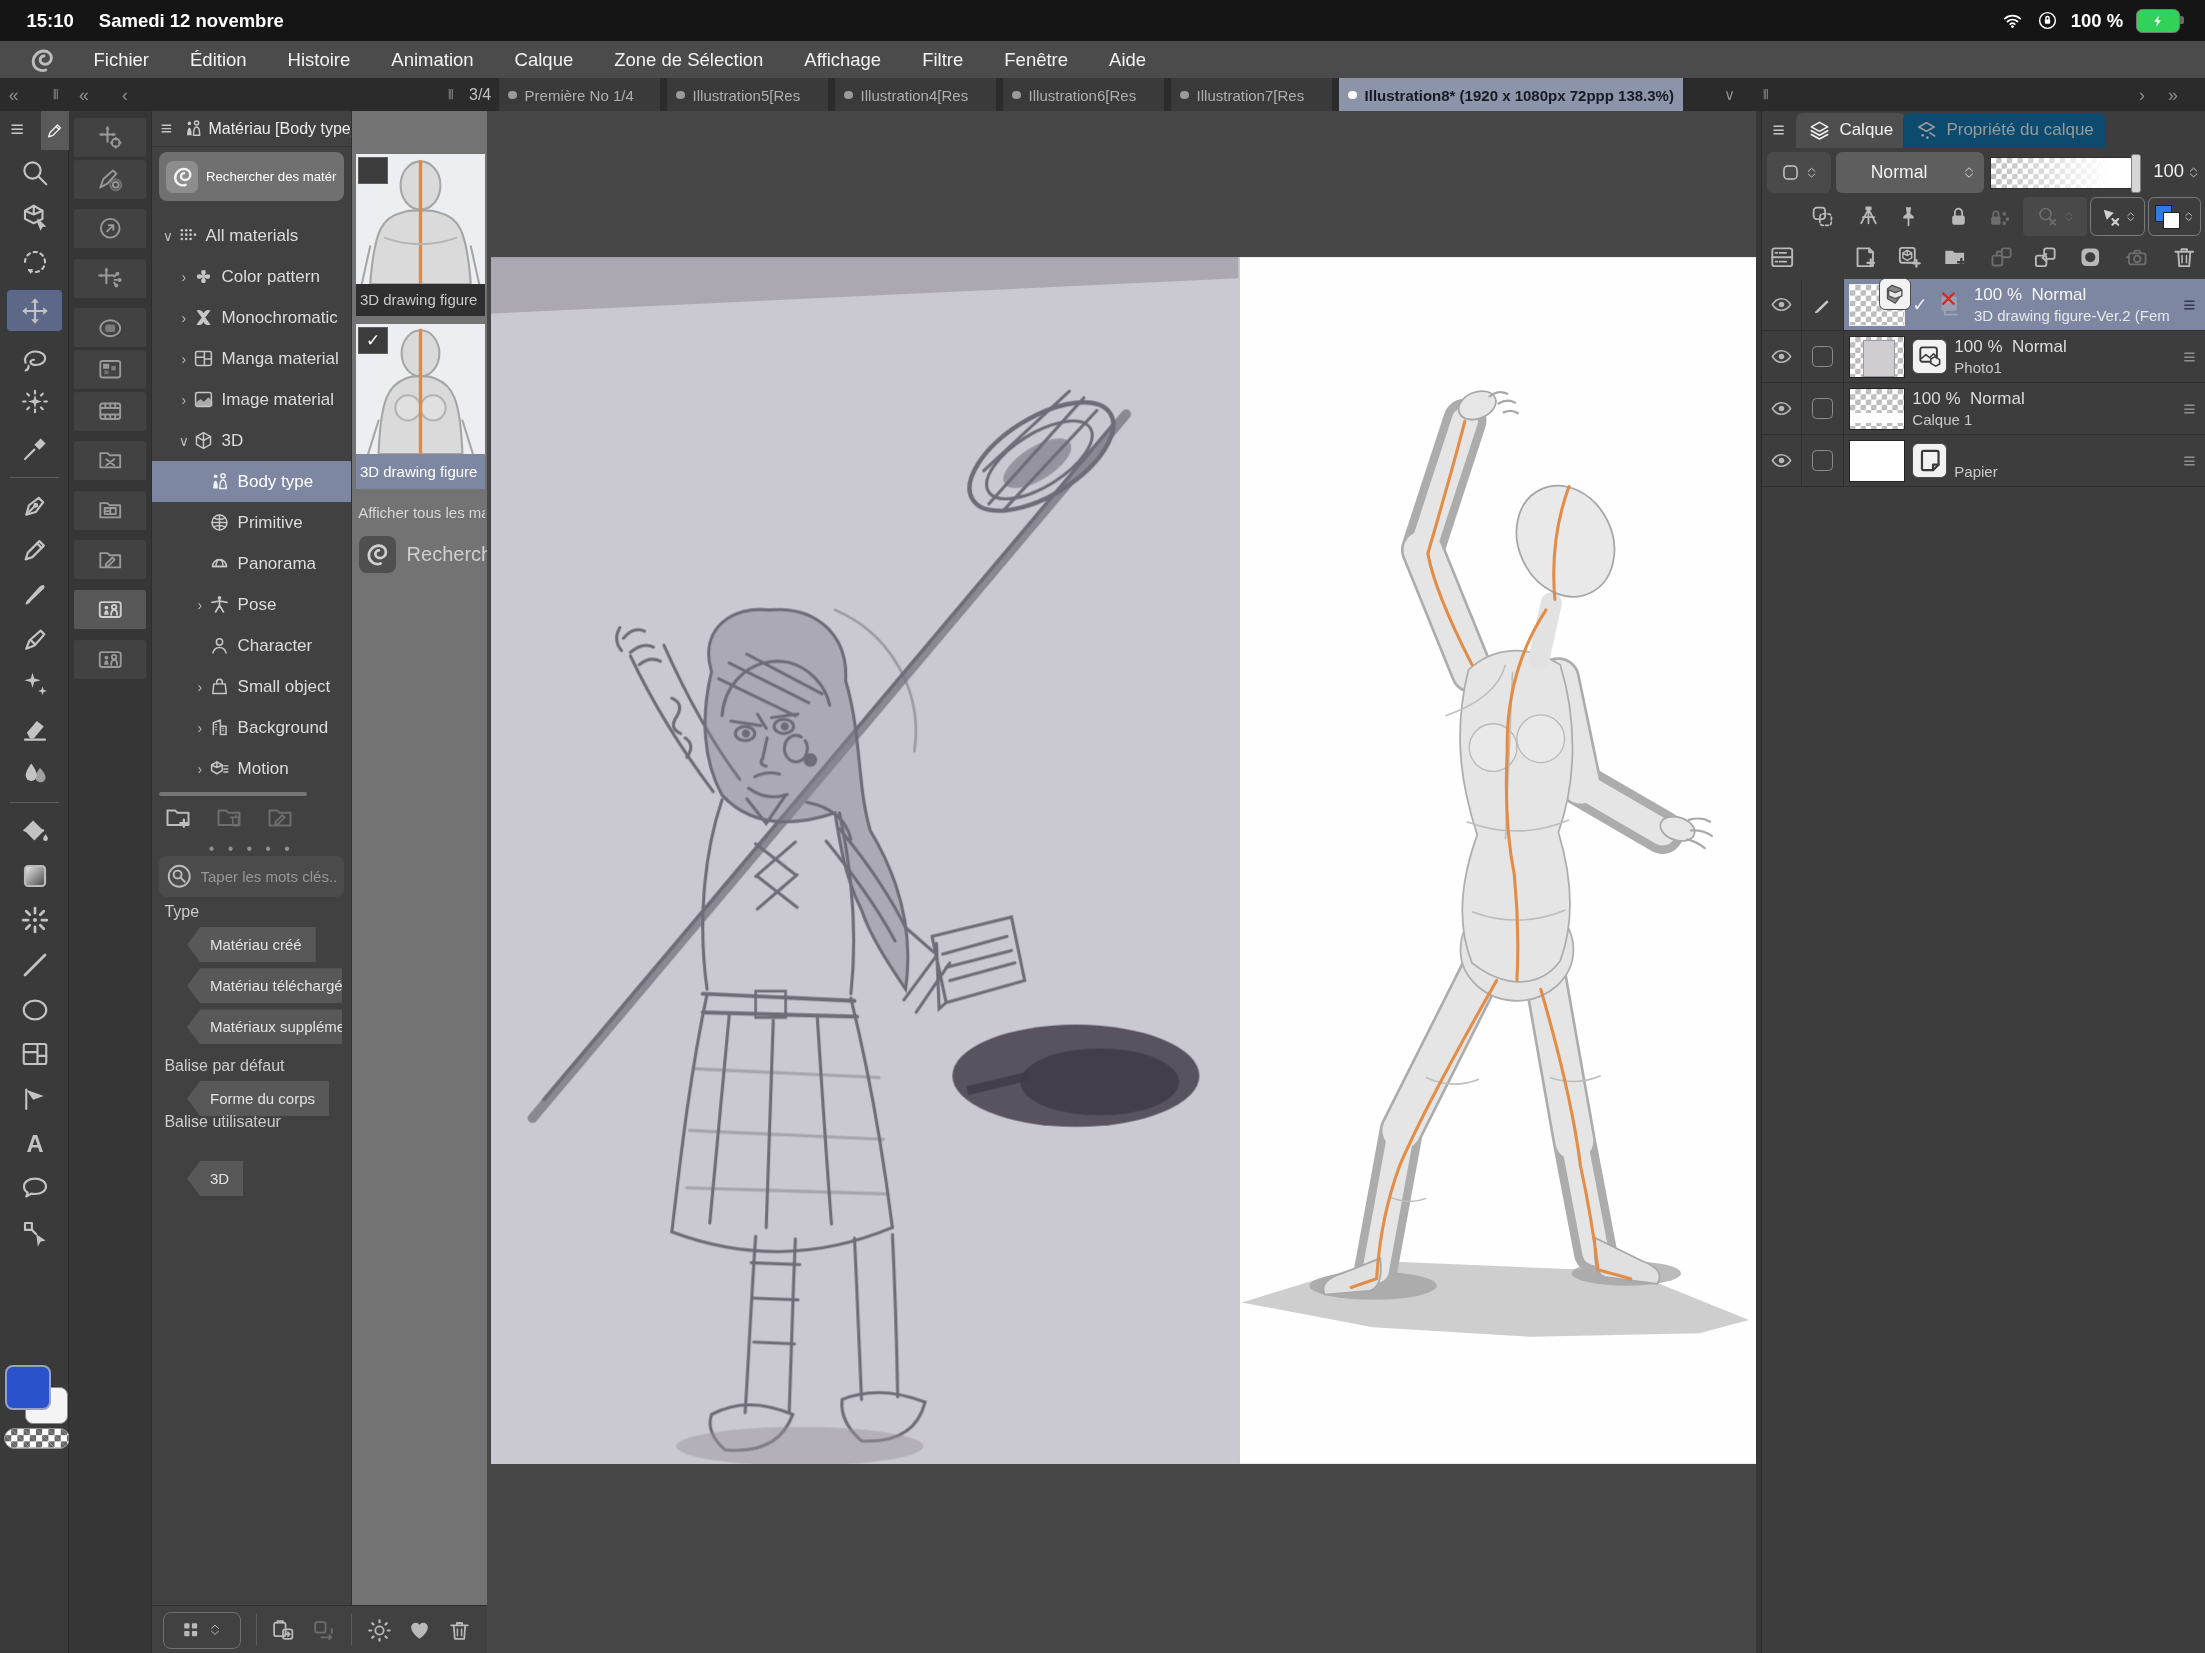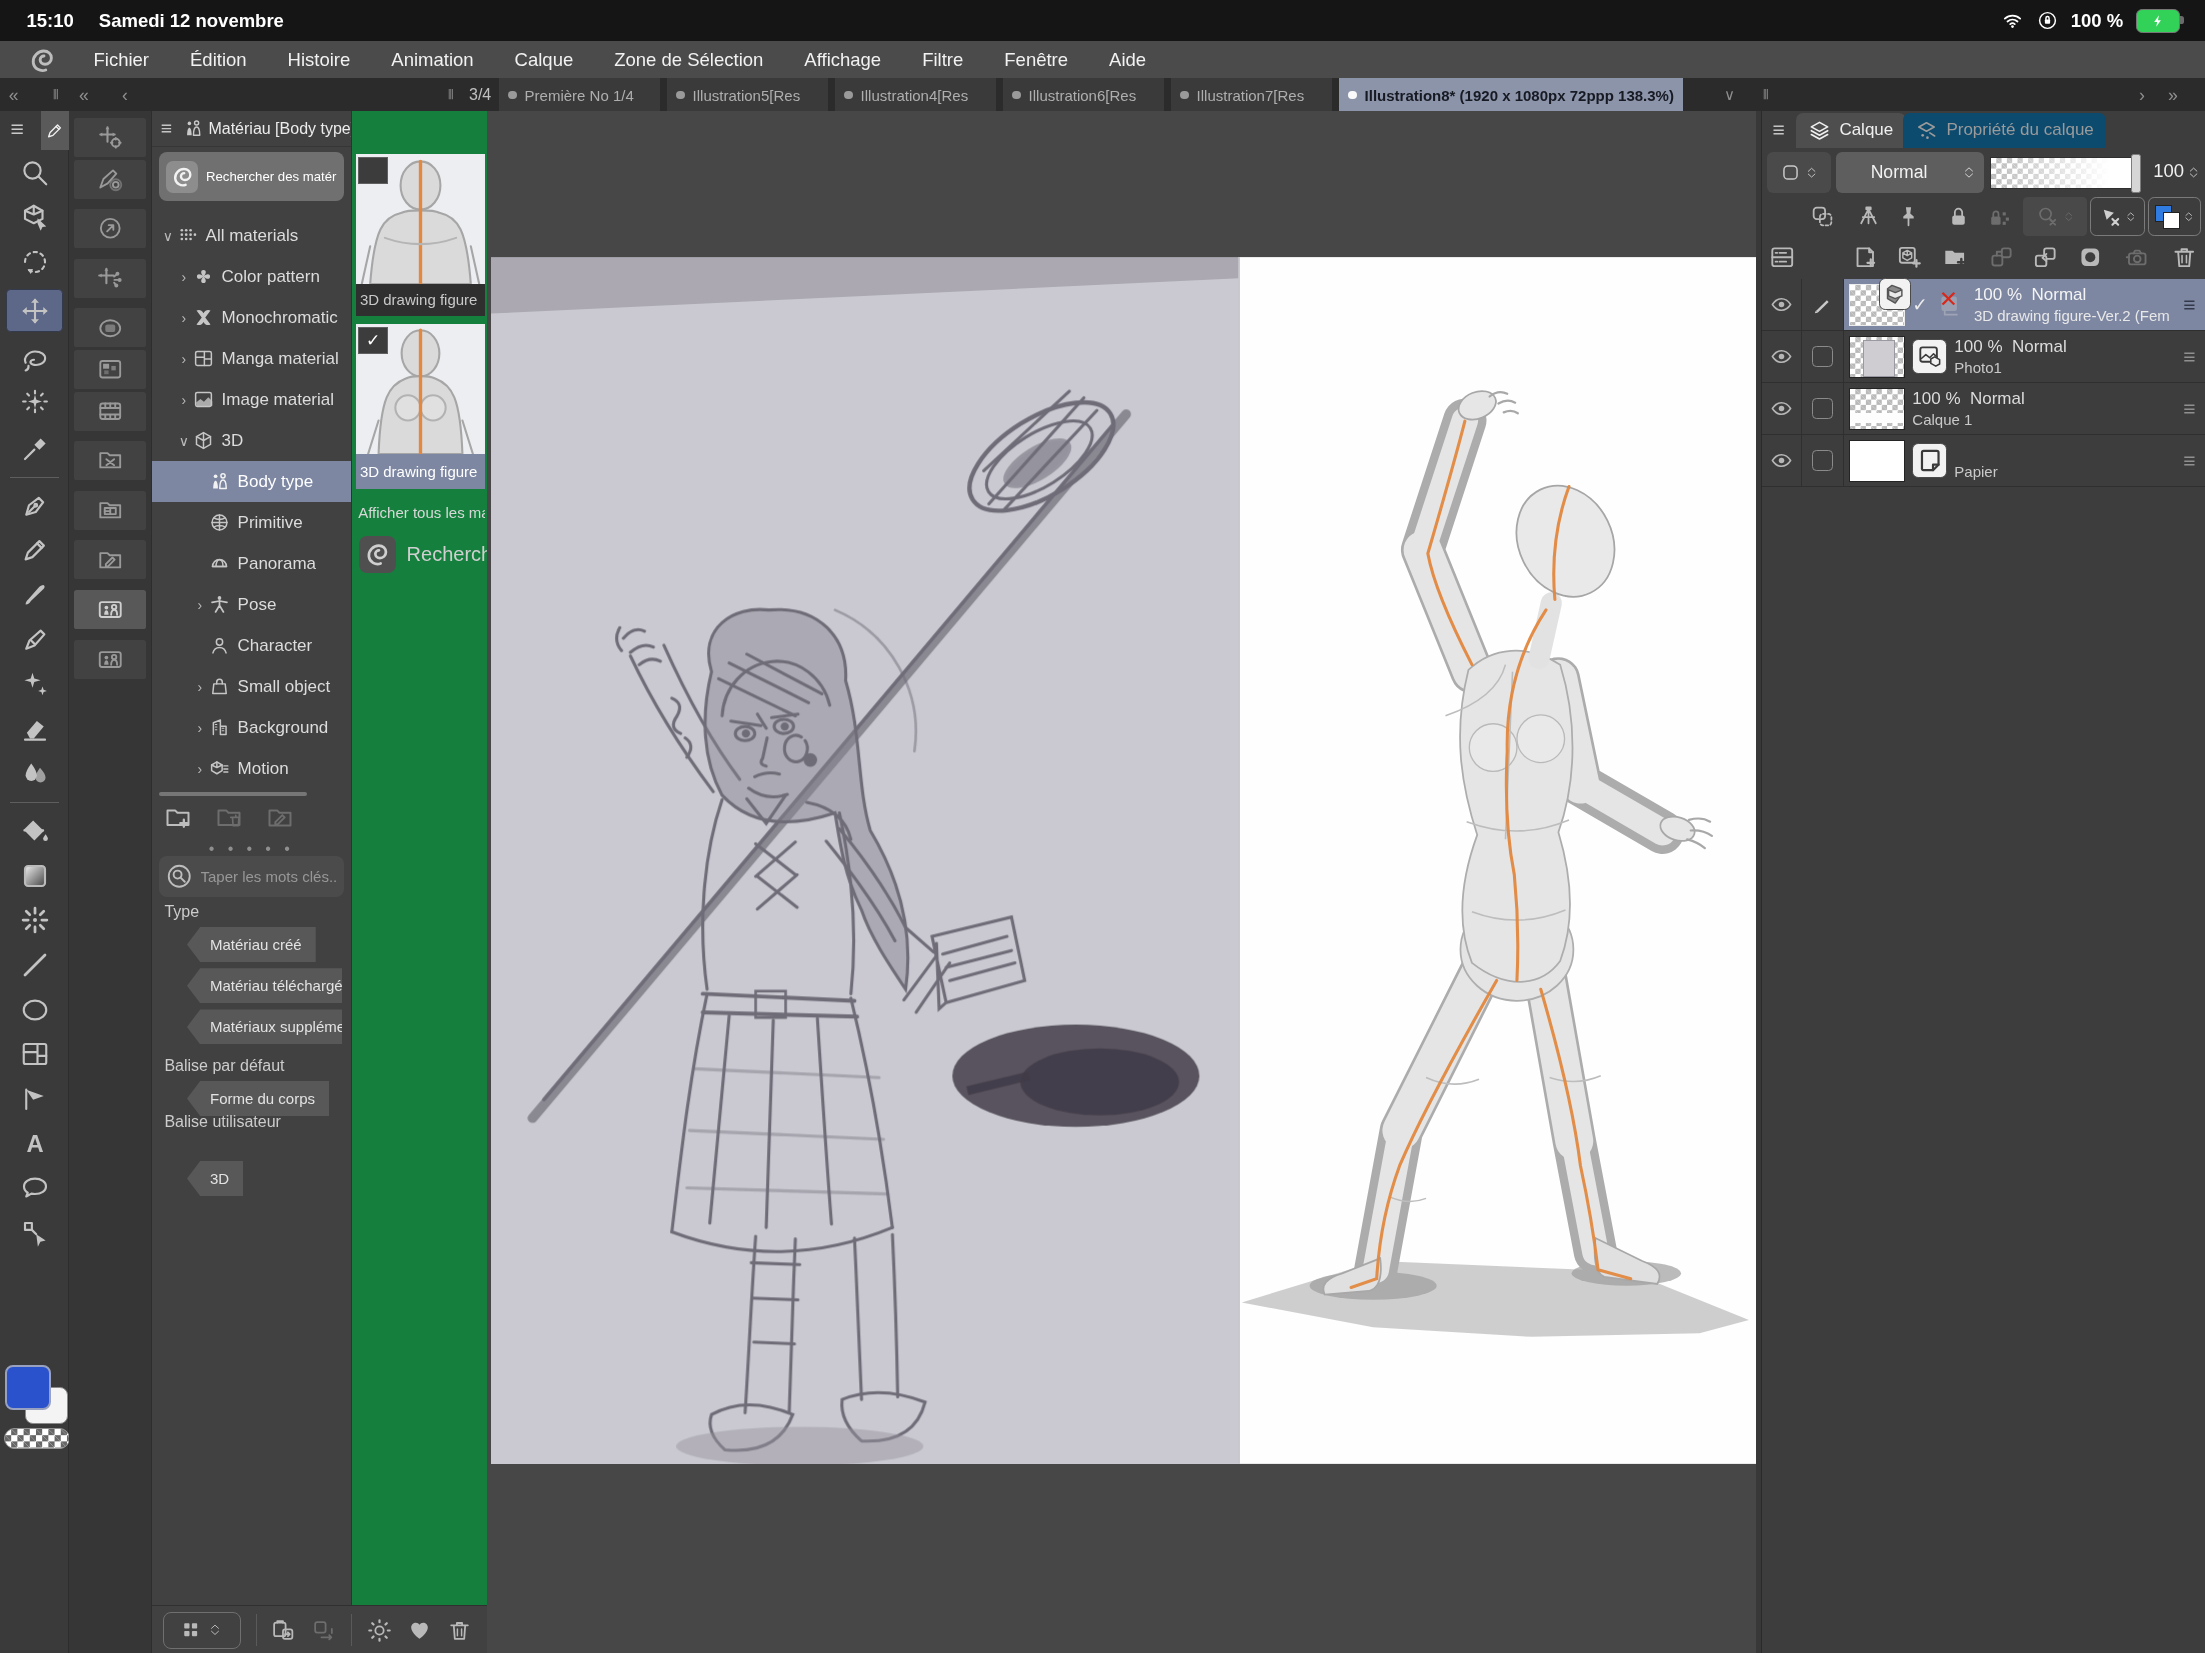--- a/index.html
+++ b/index.html
@@ -78,21 +78,21 @@
   .flabel{position:absolute;left:12.4px;font-size:16px;color:#cccccc;}
   .tagcol{position:absolute;left:35px;right:8.8px;display:flex;flex-direction:column;gap:6.2px;align-items:flex-start;}
   .mtag{max-width:100%;box-sizing:border-box;background:#585858;color:#e3e3e3;font-size:15px;height:35px;line-height:35px;padding:0 14px 0 23px;clip-path:polygon(13.2px 0,100% 0,100% 100%,13.2px 100%,0 50%);white-space:nowrap;overflow:hidden;}
   .matbottom{left:152px;top:1494px;width:335px;height:49px;background:#414141;border-top:0.9px solid #303030;display:flex;align-items:center;gap:15px;padding:0 10.6px;box-sizing:border-box;}
   .matbottom .vdiv{width:0.9px;height:32px;background:#5a5a5a;}
   .matbottom .ic{width:25px;height:25px;color:#b9b9b9;}
   .gridbtn{width:76px;height:35px;border:1.8px solid #6f6f6f;border-radius:8px;display:flex;align-items:center;justify-content:center;gap:7px;color:#c9c9c9;}
   .gridbtn .g1{width:19.4px;height:19.4px;}
   .gridbtn .g2{width:14px;height:17.6px;}
   
-  .thumbcol{left:351px;top:0;width:136px;height:1494px;background:#15803d;border-left:0.9px solid #313131;box-sizing:border-box;padding-left:37px;}
+  .thumbcol{left:351px;top:0;width:136px;height:1494px;background:#737373;border-left:0.9px solid #313131;box-sizing:border-box;padding-left:37px;}
   .mthumb{position:absolute;left:3.5px;width:129px;height:130px;background:#ecedf0;overflow:hidden;}
   .mthumb .ic{width:100%;height:100%;}
   .mthumb .chk{position:absolute;left:2.6px;top:2.6px;width:28px;height:25px;background:#3c3c3c;border:0.9px solid #606060;color:#fff;font-size:17px;display:flex;align-items:center;justify-content:center;}
   .mlabel{position:absolute;left:3.5px;width:129px;height:32px;background:#2f2f2f;color:#c9c9c9;font-size:15px;line-height:32px;padding:0 4.4px;box-sizing:border-box;white-space:nowrap;overflow:hidden;}
   .mlabel.sel{background:#7d87a2;color:#fff;}
   .showall{position:absolute;left:6.2px;top:393px;font-size:15px;color:#d8d8d8;white-space:nowrap;overflow:hidden;width:127px;}
   .findmore{position:absolute;left:7px;top:425px;display:flex;align-items:center;gap:10.6px;}
   .findmore .ic{width:37px;height:37px;background:#4f4f4f;border-radius:8px;color:#cfcfcf;padding:4.4px;box-sizing:border-box;}
   .findmore span{font-size:20px;color:#cfcfcf;}
   

